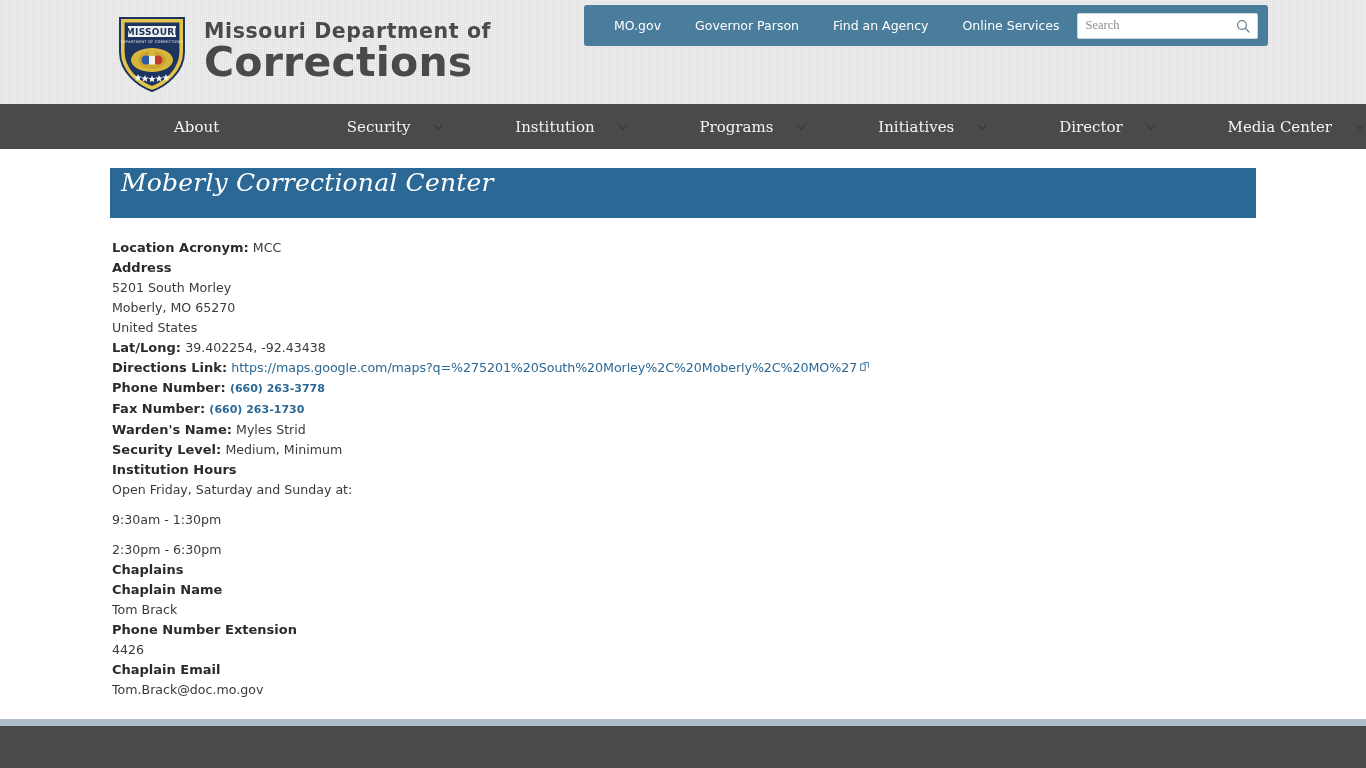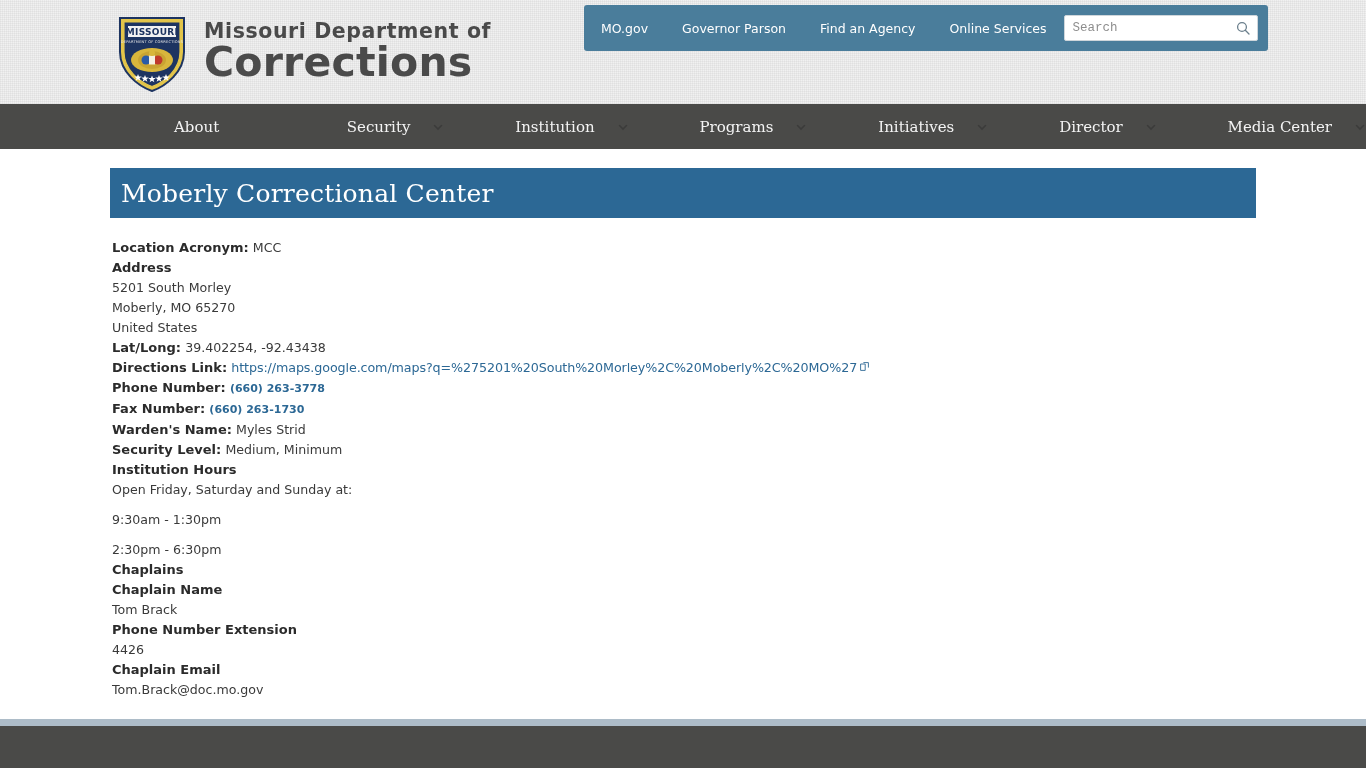--- a/index.html
+++ b/index.html
@@ -66,26 +66,26 @@
     letter-spacing: 0.2px;
     display: block;
   }
 
   
   .utility-bar {
     position: absolute;
     left: 584px;
     top: 5px;
     width: 684px;
-    height: 46px;
+    height: 41px;
     background: #4a7d9b;
     border-radius: 3px;
     display: flex;
     align-items: center;
-    padding: 0 0 0 0;
+    padding: 0 0 0 13px;
     box-sizing: border-box;
   }
   .utility-link {
     color: #ffffff;
     font-size: 12.5px;
     font-family: "DejaVu Sans", sans-serif;
     text-decoration: none;
     padding: 0 17px;
     cursor: pointer;
     white-space: nowrap;
@@ -104,21 +104,21 @@
     box-sizing: border-box;
   }
   .search-input {
     border: 0;
     outline: 0;
     background: transparent;
     width: 100%;
     height: 100%;
     padding: 0 28px 0 8px;
     font-size: 12.5px;
-    font-family: Liberation Mono, monospace;
+    font-family: Liberation Serif, serif;
     color: #555;
     box-sizing: border-box;
   }
   .search-input::placeholder { color: #8d8d8d; }
   .search-icon {
     position: absolute;
     right: 7px;
     top: 50%;
     transform: translateY(-50%);
     width: 14px;
@@ -166,23 +166,24 @@
 
   
   .page-banner {
     position: absolute;
     left: 110px;
     top: 168px;
     width: 1146px;
     height: 50px;
     background: #2c6895;
     display: flex;
-    align-items: center;
+    align-items: flex-start;
     padding-left: 11px;
     box-sizing: border-box;
+    font-style: italic;
   }
   .page-banner-title {
     font-family: "DejaVu Serif", serif;
     font-size: 25px;
     color: #ffffff;
     font-weight: normal;
     letter-spacing: 0.2px;
   }
 
   

